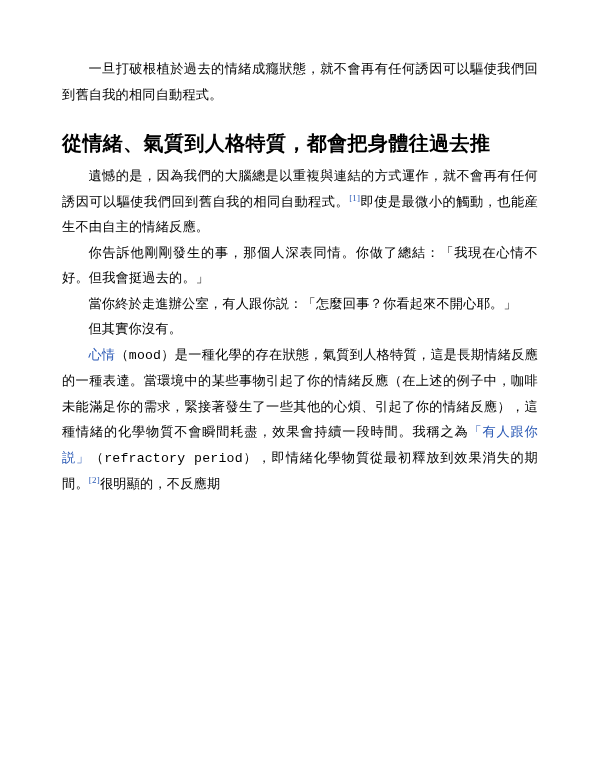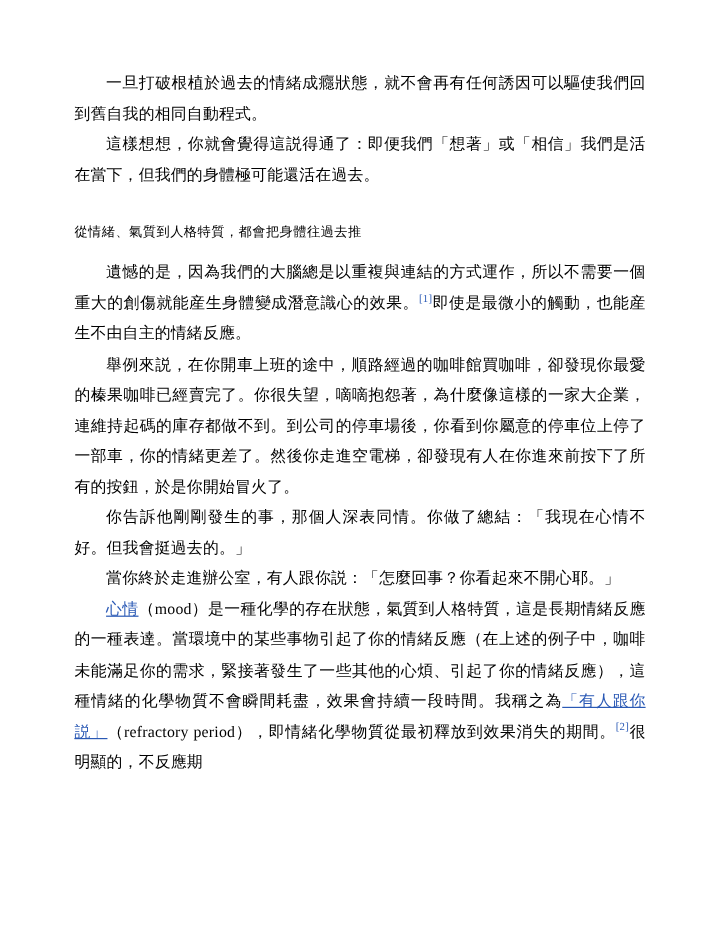--- a/index.html
+++ b/index.html
@@ -27,57 +27,55 @@
     text-align: justify;
     text-justify: inter-ideograph;
     letter-spacing: 0.2px;
   }
   p {
     margin: 0;
     text-indent: 2em;
   }
   .heading {
     font-family: "Liberation Serif", "DejaVu Serif", serif;
-    font-weight: normal;
-    font-size: 11px;
+    font-weight: bold;
+    font-size: 20px;
     line-height: 24px;
     margin: 24px 0 8px 0;
     text-indent: 0;
     letter-spacing: 0.4px;
   }
   .link {
     color: #2a59b5;
-    text-decoration: underline;
   }
   sup.note {
     font-size: 9px;
     vertical-align: super;
     line-height: 0;
     color: #2a59b5;
   }
   .latin {
-    font-family: Liberation Serif, serif;
+    font-family: Liberation Mono, monospace;
   }
 </style>
 </head>
 <body>
 
 <div class="page">
   <div class="body-text">
 
     <p>一旦打破根植於過去的情緒成癮狀態，就不會再有任何誘因可以驅使我們回到舊自我的相同自動程式。</p>
-    <p>這樣想想，你就會覺得這説得通了：即便我們「想著」或「相信」我們是活在當下，但我們的身體極可能還活在過去。</p>
 
     <h2 class="heading">從情緒、氣質到人格特質，都會把身體往過去推</h2>
 
-    <p><span>遺憾的是，因為我們的大腦總是以重複與連結的方式運作，所以不需要一個重大的創傷就能産生身體變成潛意識心的效果。</span><sup class="note">[1]</sup><span>即使是最微小的觸動，也能産生不由自主的情緒反應。</span></p>
+    <p><span>遺憾的是，因為我們的大腦總是以重複與連結的方式運作，就不會再有任何誘因可以驅使我們回到舊自我的相同自動程式。</span><sup class="note">[1]</sup><span>即使是最微小的觸動，也能産生不由自主的情緒反應。</span></p>
 
-    <p>舉例來説，在你開車上班的途中，順路經過的咖啡館買咖啡，卻發現你最愛的榛果咖啡已經賣完了。你很失望，嘀嘀抱怨著，為什麼像這樣的一家大企業，連維持起碼的庫存都做不到。到公司的停車場後，你看到你屬意的停車位上停了一部車，你的情緒更差了。然後你走進空電梯，卻發現有人在你進來前按下了所有的按鈕，於是你開始冒火了。</p>
 
     <p>你告訴他剛剛發生的事，那個人深表同情。你做了總結：「我現在心情不好。但我會挺過去的。」</p>
 
     <p>當你終於走進辦公室，有人跟你説：「怎麼回事？你看起來不開心耶。」</p>
 
+    <p>但其實你沒有。</p>
 
     <p><span class="link">心情</span><span class="latin">（mood）</span><span>是一種化學的存在狀態，氣質到人格特質，這是長期情緒反應的一種表達。當環境中的某些事物引起了你的情緒反應（在上述的例子中，咖啡未能滿足你的需求，緊接著發生了一些其他的心煩、引起了你的情緒反應），這種情緒的化學物質不會瞬間耗盡，效果會持續一段時間。我稱之為</span><span class="link">「有人跟你説」</span><span class="latin">（refractory period）</span><span>，即情緒化學物質從最初釋放到效果消失的期間。</span><sup class="note">[2]</sup><span>很明顯的，不反應期</span></p>
 
   </div>
 </div>
 
 </body></html>

